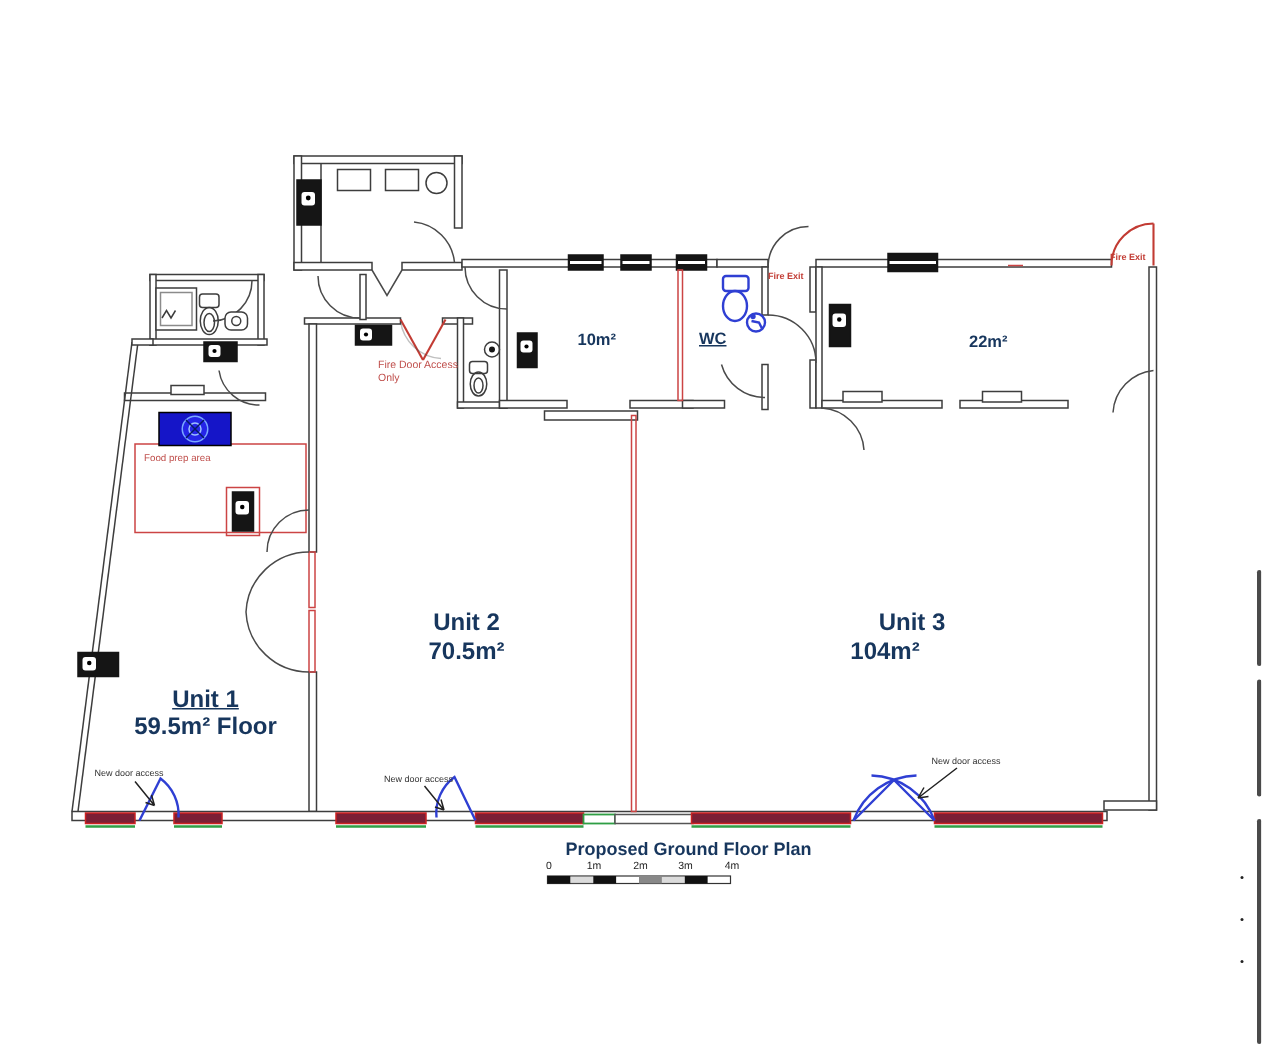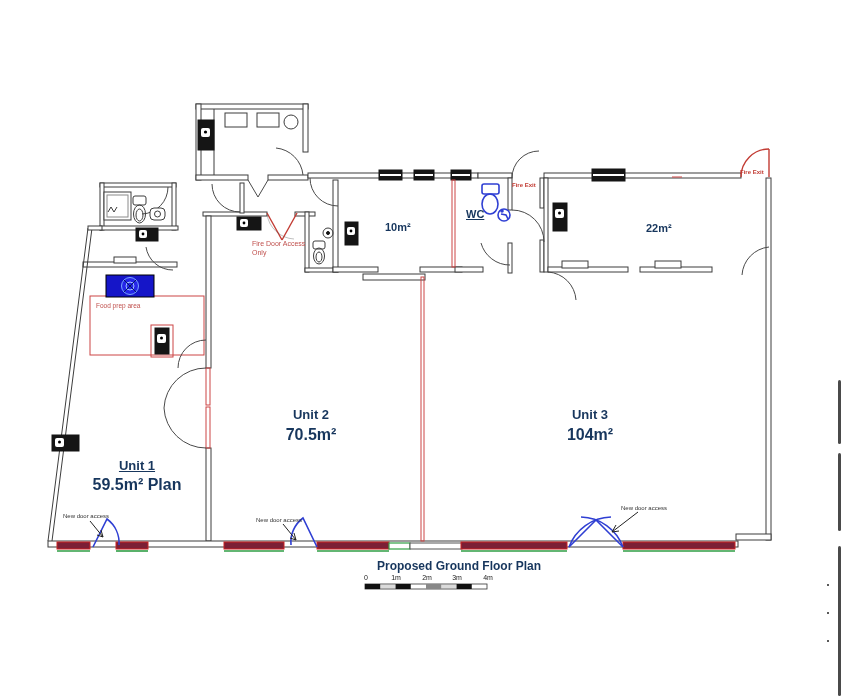--- a/index.html
+++ b/index.html
@@ -18,21 +18,21 @@
   .grn{fill:none;stroke:#2f9e44;stroke-width:1.6;}
   .grnbox{fill:#ffffff;stroke:#2f9e44;stroke-width:1.2;}
   .graybox{fill:#ffffff;stroke:#555;stroke-width:1;}
   .blue{fill:none;stroke:#2f3fd3;stroke-width:1.6;}
   .blufill{fill:#1515c8;stroke:#000;stroke-width:1;}
   .arrow{fill:none;stroke:#222;stroke-width:1;}
   .sb{fill:#4a4a4a;}
   
   .lbl{position:absolute;white-space:nowrap;text-align:center;}
   .navy{color:#17365d;font-weight:bold;}
-  .unit-name{font-size:13px;}
+  .unit-name{font-size:16px;}
   .unit-area{font-size:16px;}
   .room{font-size:11px;}
   .redtx{color:#c0504d;}
   .firex{color:#c23b33;font-weight:bold;font-size:6px;}
   .tiny{font-size:6px;color:#333;}
   .foodtx{font-size:6.5px;color:#c0504d;}
   .fda{font-size:7px;line-height:8px;}
   .center{transform:translateX(-50%);}
   .title{font-size:12px;font-weight:bold;color:#17365d;margin-left:32px;}
   .scale-num{font-size:7px;color:#222;}
@@ -268,30 +268,30 @@
     </g>
 
     <g>
       <rect class="sb" x="838" y="380" width="3" height="64" rx="1.5"></rect>
       <rect class="sb" x="838" y="453" width="3" height="78" rx="1.5"></rect>
       <rect class="sb" x="838" y="546" width="3" height="150" rx="1.5"></rect>
     </g>
   </svg>
 
   <div class="lbl navy unit-name center" style="left:137px;top:458px;text-decoration:underline;">Unit 1</div>
-  <div class="lbl navy unit-area center" style="left:137px;top:476px;">59.5m² Plan</div>
+  <div class="lbl navy unit-area center" style="left:137px;top:476px;">59.5m² Floor</div>
 
   <div class="lbl navy unit-name center" style="left:311px;top:407px;">Unit 2</div>
   <div class="lbl navy unit-area center" style="left:311px;top:426px;">70.5m²</div>
 
-  <div class="lbl navy unit-name center" style="left:590px;top:407px;">Unit 3</div>
+  <div class="lbl navy unit-name center" style="left:608px;top:407px;">Unit 3</div>
   <div class="lbl navy unit-area center" style="left:590px;top:426px;">104m²</div>
 
   <div class="lbl navy room" style="left:385px;top:221px;">10m²</div>
-  <div class="lbl navy room" style="left:466px;top:208px;text-decoration:underline;">WC</div>
+  <div class="lbl navy room" style="left:466px;top:220px;text-decoration:underline;">WC</div>
   <div class="lbl navy room" style="left:646px;top:222px;">22m²</div>
 
   <div class="lbl redtx fda" style="left:252px;top:240px;">Fire Door Access</div>
   <div class="lbl redtx fda" style="left:252px;top:249px;">Only</div>
 
   <div class="lbl firex" style="left:512px;top:182px;">Fire Exit</div>
   <div class="lbl firex" style="left:740px;top:169px;">Fire Exit</div>
 
   <div class="lbl foodtx" style="left:96px;top:302px;">Food prep area</div>
 

